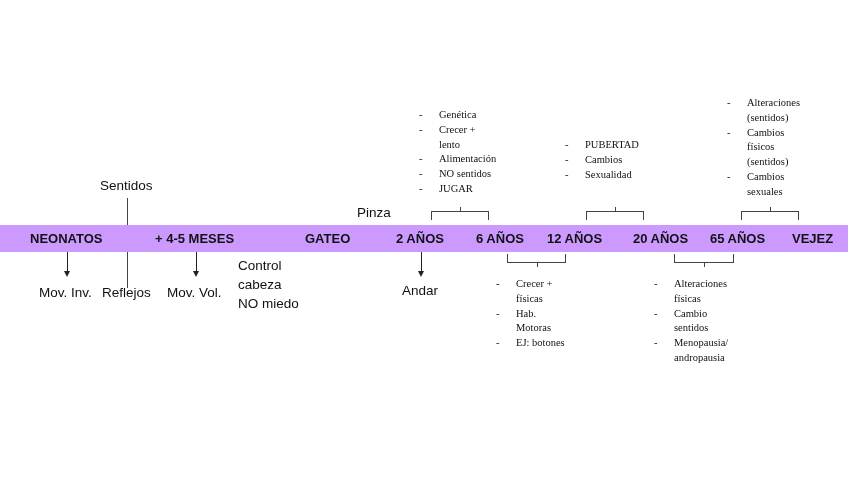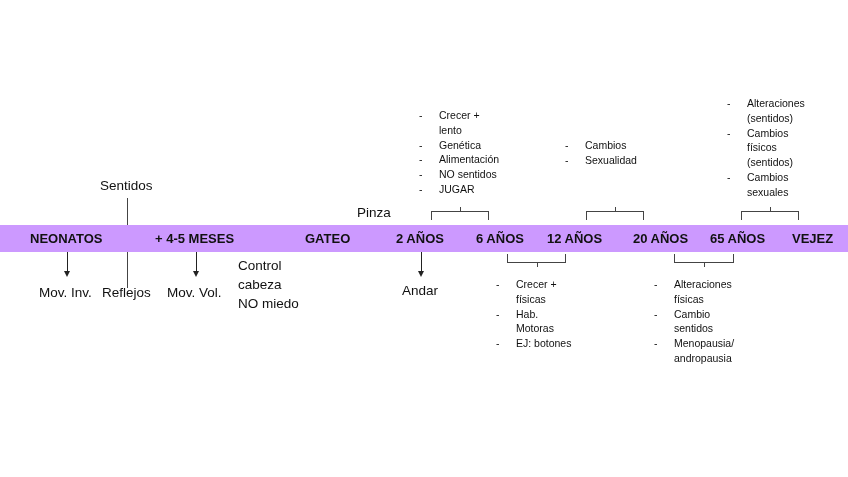--- a/index.html
+++ b/index.html
@@ -3,44 +3,45 @@
 <meta charset="utf-8">
 <style>
   html,body{margin:0;padding:0;}
   body{width:848px;height:477px;background:#ffffff;position:relative;overflow:hidden;
     font-family:"Liberation Sans","DejaVu Sans",sans-serif;color:#111;}
   .bar{position:absolute;left:0;top:225px;width:848px;height:27px;background:#cc99ff;}
   .stage{position:absolute;top:231px;font-weight:bold;font-size:13px;white-space:nowrap;}
   .lbl{position:absolute;font-size:13.5px;white-space:nowrap;}
   .ctr{line-height:19px;}
   .list{position:absolute;font-size:10.5px;line-height:14.8px;margin:0;padding:0;list-style:none;}
-  .list li{position:relative;padding-left:20px;}
+  .list li{position:relative;padding-left:20px;font-family:Liberation Serif, serif;}
   .list li::before{content:"-";position:absolute;left:0;}
   .vline{position:absolute;width:1px;background:#444;}
   .arrow{position:absolute;width:1px;background:#222;}
   .arrow::after{content:"";position:absolute;left:-3px;bottom:-5px;border-left:3.5px solid transparent;border-right:3.5px solid transparent;border-top:6px solid #222;}
   .brace{position:absolute;height:8px;border:1px solid #444;}
   .brace.down{border-bottom:none;}
   .brace.up{border-top:none;}
   .brace .tip{position:absolute;left:50%;width:1px;height:5px;background:#444;}
   .brace.down .tip{top:-5px;}
   .brace.up .tip{bottom:-5px;}
 </style>
 </head>
 <body>
 
 <ul class="list" style="left:419px;top:108px;width:110px;">
+  <li>Genética</li>
   <li style="width:60px;">Crecer + lento</li>
-  <li>Genética</li>
   <li>Alimentación</li>
   <li>NO sentidos</li>
   <li>JUGAR</li>
 </ul>
 
 <ul class="list" style="left:565px;top:138px;width:120px;">
+  <li>PUBERTAD</li>
   <li>Cambios</li>
   <li>Sexualidad</li>
 </ul>
 
 <ul class="list" style="left:727px;top:96px;width:110px;">
   <li style="width:70px;">Alteraciones (sentidos)</li>
   <li style="width:55px;">Cambios físicos (sentidos)</li>
   <li style="width:55px;">Cambios sexuales</li>
 </ul>
 

